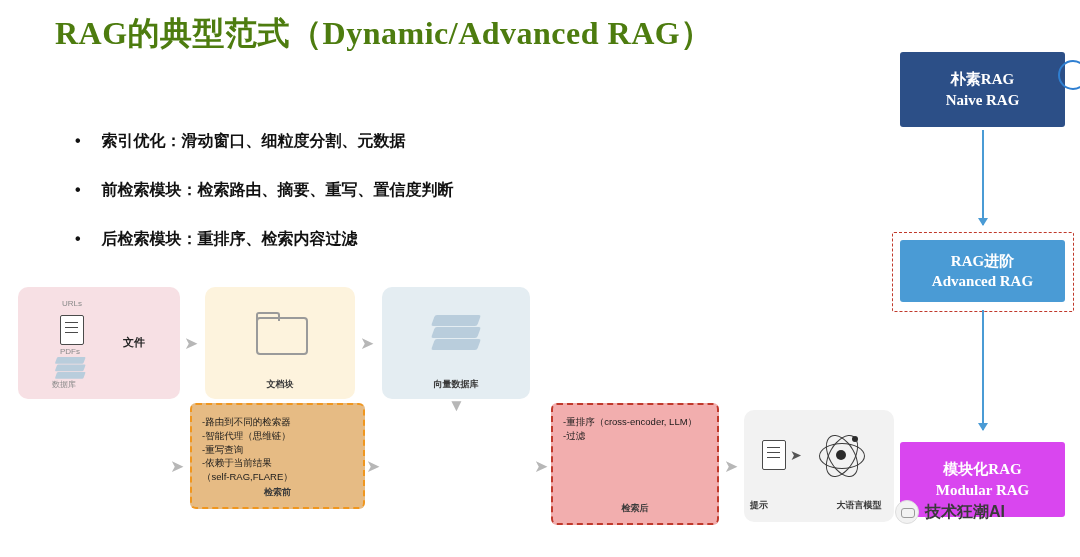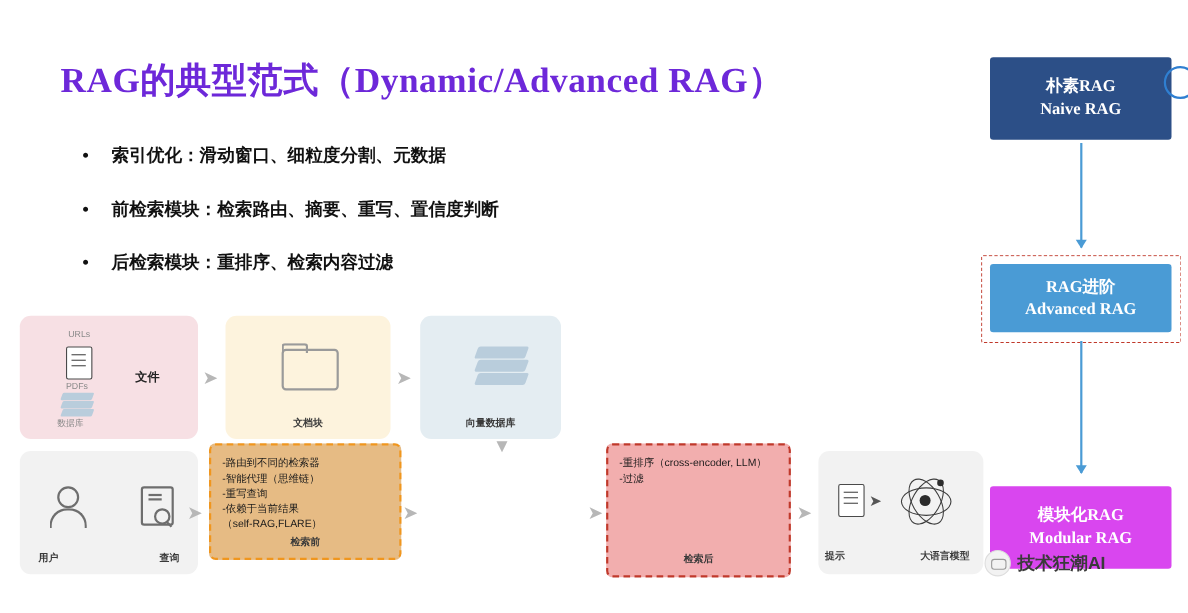--- a/index.html
+++ b/index.html
@@ -11,24 +11,23 @@
     overflow:hidden;
   }
   .slide { position:relative; width:1080px; height:557px; }
 
   
   .title {
     position:absolute; left:55px; top:12px;
     font-family:"Liberation Serif", serif;
     font-weight:bold;
     font-size:32px;
-    color:#6d28d9;
+    color:#4d7c0f;
     letter-spacing:0.5px;
     white-space:nowrap;
-    margin-top:40px;
   }
 
   
   .flowline {
     position:absolute; left:100px; top:82px;
     font-size:16px; font-weight:bold;
     color:#222;
     white-space:nowrap;
   }
   .flowline .hl { color:#e8820c; }
@@ -60,21 +59,21 @@
     bottom:8px; left:0; width:100%;
     text-align:center;
     font-size:9px;
     color:#3a3a3a;
     font-weight:bold;
   }
 
   
   .c-source { left:18px; top:12px; width:162px; height:112px; background:#f7e0e4; }
   .c-docs   { left:205px; top:12px; width:150px; height:112px; background:#fdf3dd; }
-  .c-vector { left:382px; top:12px; width:128px; height:112px; background:#e4edf2; }
+  .c-vector { left:382px; top:12px; width:148px; height:112px; background:#e4edf2; }
 
   
   .c-user   { left:18px; top:135px; width:162px; height:112px; background:#f2f2f2; }
   .c-pre    { left:190px; top:128px; width:175px; height:106px; background:#e6bb84; border:2px dashed #f0961e; border-radius:6px; }
   .c-rel    { left:382px; top:135px; width:148px; height:112px; background:#e9e5f1; }
   .c-post   { left:551px; top:128px; width:168px; height:122px; background:#f2aeae; border:2px dashed #c0392b; border-radius:6px; }
   .c-llm    { left:744px; top:135px; width:150px; height:112px; background:#f2f2f2; }
 
   .inner-text {
     position:absolute; left:10px; top:10px; right:6px;
@@ -253,28 +252,20 @@
       <div class="layers" style="left:51px; top:28px;">
         <span style="top:0px;"></span>
           <span style="top:12px;"></span>
           <span style="top:24px;"></span>
       </div>
       <div class="card-label">向量数据库</div>
     </div>
 
     <div class="arrow-v" style="left:448px; top:122px;">▼</div>
 
-    <div class="card c-user">
-      <div class="person-head" style="left:34px; top:32px;"></div>
-      <div class="person-body" style="left:27px; top:52px;"></div>
-      <div class="card-label" style="left:-55px; width:162px; bottom:8px;">用户</div>
-      <div class="search-doc" style="left:110px; top:32px;"></div>
-      <div class="magnifier" style="left:122px; top:52px; background:#f2f2f2;"></div>
-      <div class="card-label" style="left:55px; width:162px; bottom:8px;">查询</div>
-    </div>
 
     <div class="arrow" style="left:170px; top:183px;">➤</div>
 
     <div class="card c-pre">
       <div class="inner-text">-路由到不同的检索器
 -智能代理（思维链）
 -重写查询
 -依赖于当前结果
  （self-RAG,FLARE）</div>
       <div class="card-label">检索前</div>

